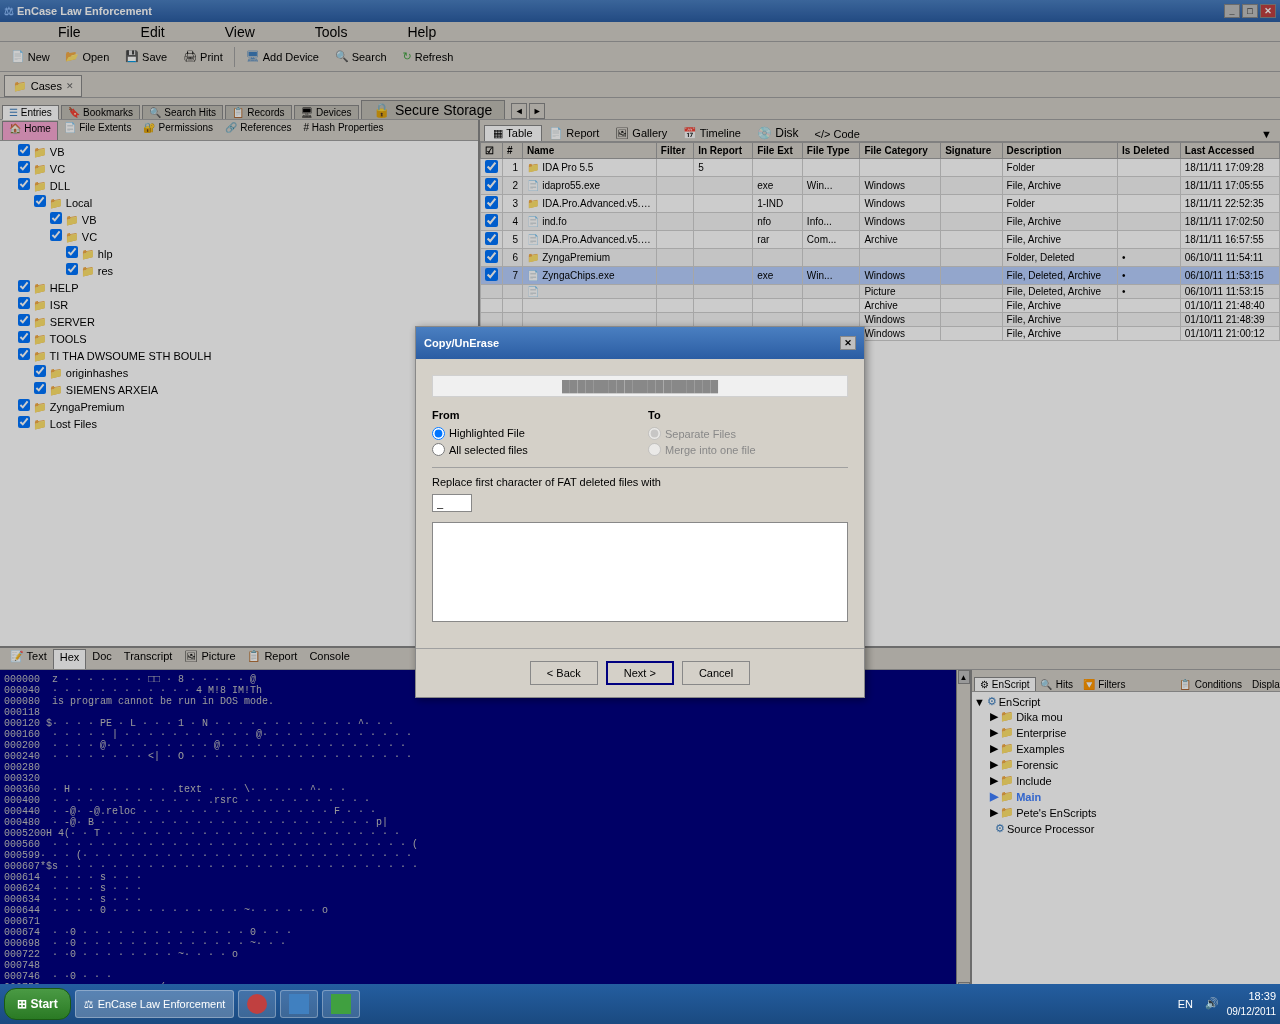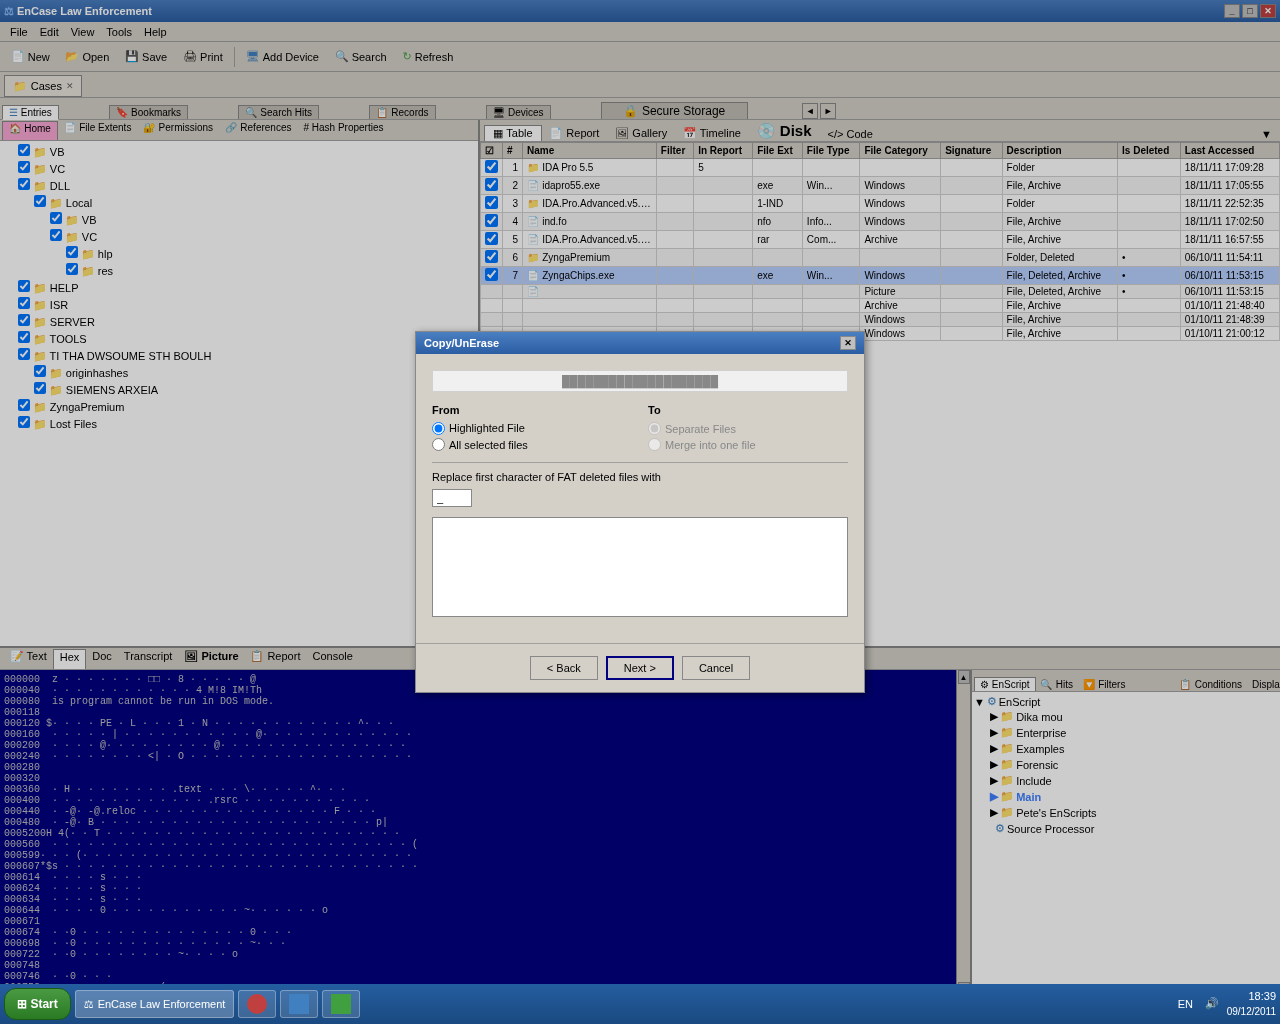--- a/index.html
+++ b/index.html
@@ -6,21 +6,21 @@
     body { font-family: 'Segoe UI', Tahoma, Arial, sans-serif; font-size: 11px; background: #d4d0c8; overflow: hidden; width: 1280px; height: 1024px; }
 
     
     #title-bar { background: linear-gradient(to bottom, #4a7fc1, #2b5da3); color: white; height: 22px; display: flex; align-items: center; padding: 0 4px; font-size: 11px; font-weight: bold; }
     #title-bar .title-text { flex: 1; }
     #title-bar .window-controls { display: flex; gap: 2px; }
     #title-bar .win-btn { width: 16px; height: 14px; background: #c0c0c0; border: 1px solid #888; font-size: 9px; display: flex; align-items: center; justify-content: center; cursor: pointer; color: #000; }
 
     
     #menu-bar { background: #d4d0c8; height: 20px; display: flex; align-items: center; padding: 0 4px; border-bottom: 1px solid #a0a0a0; }
-    .menu-item { padding: 2px 6px; font-size: 11px; cursor: pointer; }
+    .menu-item { padding: 2px 6px; font-size: 14px; cursor: pointer; margin-left: 48px; }
 
     
     #toolbar { background: #d4d0c8; height: 30px; display: flex; align-items: center; padding: 2px 4px; border-bottom: 1px solid #a0a0a0; gap: 2px; }
     .toolbar-btn { display: flex; align-items: center; gap: 3px; padding: 2px 6px; background: #d4d0c8; border: 1px solid transparent; cursor: pointer; font-size: 11px; height: 24px; }
     .toolbar-sep { width: 1px; background: #a0a0a0; height: 20px; margin: 0 2px; }
 
     
     #main-container { display: flex; flex-direction: column; height: calc(1024px - 22px - 20px - 30px - 30px - 28px); }
     .tab { padding: 2px 10px; background: #c0bdb5; border: 1px solid #888; border-bottom: none; font-size: 11px; cursor: pointer; margin-right: 2px; }
     .tab.active { background: white; border-bottom: 1px solid white; margin-bottom: -1px; z-index: 1; }
@@ -38,21 +38,21 @@
     .num-cell { width: 20px; text-align: right; }
     #hex-view { flex: 1; background: #000080; color: #c0c0c0; font-family: 'Courier New', monospace; font-size: 10px; padding: 4px; overflow: auto; }
     #script-tree { flex: 1; overflow: auto; padding: 2px; }
 
     
     #status-bar { background: #d4d0c8; height: 28px; display: flex; align-items: center; padding: 0 8px; border-top: 1px solid #888; font-size: 10px; }
 
     
     #dialog-overlay { position: fixed; top: 0; left: 0; width: 1280px; height: 1024px; background: rgba(0,0,0,0.2); z-index: 100; display: flex; align-items: center; justify-content: center; }
     #dialog { background: #d4d0c8; border: 1px solid #888; box-shadow: 2px 2px 8px rgba(0,0,0,0.4); width: 450px; }
-    #dialog-title { background: linear-gradient(to bottom, #4a7fc1, #2b5da3); color: white; height: 22px; display: flex; align-items: center; padding: 0 8px; font-size: 11px; font-weight: bold; }
+    #dialog-title { background: linear-gradient(to bottom, #4a7fc1, #2b5da3); color: white; height: 32px; display: flex; align-items: center; padding: 0 8px; font-size: 11px; font-weight: bold; }
     #dialog-title .dlg-close { margin-left: auto; width: 16px; height: 14px; background: #c0c0c0; border: 1px solid #888; font-size: 9px; display: flex; align-items: center; justify-content: center; cursor: pointer; color: #000; }
     #dialog-body { padding: 16px; }
     #dialog-buttons { display: flex; justify-content: center; gap: 8px; padding: 12px; border-top: 1px solid #a0a0a0; }
     .dlg-btn { padding: 4px 16px; border: 1px solid #888; background: #d4d0c8; font-size: 11px; cursor: pointer; min-width: 60px; }
     .dlg-btn.default { border: 2px solid #000080; }
 
     
     .icon { display: inline-block; margin-right: 3px; font-style: normal; }
 
     
@@ -122,37 +122,37 @@
 <div style="background:#d4d0c8; display:flex; align-items:flex-end; padding:2px 4px 0; border-bottom:1px solid #a0a0a0; height:26px;">
   <div class="cases-tab">
     <span style="color:#4080c0;">📁</span>
     <span>Cases</span>
     <span class="cases-tab-x">✕</span>
   </div>
 </div>
 
 <div id="main-container" style="height:calc(1024px - 22px - 20px - 30px - 26px - 28px); display:flex; flex-direction:column;">
 
-  <div style="display:flex; background:#d4d0c8; border-bottom:1px solid #a0a0a0; height:22px; align-items:flex-end; padding:1px 2px 0;gap:48px;">
+  <div style="display:flex; background:#d4d0c8; border-bottom:1px solid #a0a0a0; height:22px; align-items:flex-end; padding:1px 2px 0;">
     <div class="tab active" style="font-size:10px; padding:1px 6px;">
       <span style="color:#4080c0;">☰</span> Entries
     </div>
     <div class="tab" style="font-size:10px; padding:1px 6px;">
       <span>🔖</span> Bookmarks
     </div>
     <div class="tab" style="font-size:10px; padding:1px 6px;">
       <span>🔍</span> <span>Search Hits</span>
     </div>
     <div class="tab" style="font-size:10px; padding:1px 6px;">
       <span>📋</span> <span>Records</span>
     </div>
     <div class="tab" style="font-size:10px; padding:1px 6px;">
       <span>🖥</span> Devices
     </div>
-    <div class="tab" style="font-size:12px; padding:1px 22px;">
+    <div class="tab" style="font-size:14px; padding:1px 12px;">
       <span>🔒</span> Secure Storage
     </div>
     <div style="margin-left:4px; display:flex; gap:2px;">
       <button style="font-size:9px; width:16px; height:16px; padding:0; background:#d4d0c8; border:1px solid #888; cursor:pointer;">◄</button>
       <button style="font-size:9px; width:16px; height:16px; padding:0; background:#d4d0c8; border:1px solid #888; cursor:pointer;">►</button>
     </div>
   </div>
 
   <div style="display:flex; flex:1; overflow:hidden;">
 
@@ -205,21 +205,21 @@
         </div>
         <div style="padding:1px 8px; font-size:11px; cursor:pointer;">
           <span>📄</span> Report
         </div>
         <div style="padding:1px 8px; font-size:11px; cursor:pointer;">
           <span>🖼</span> Gallery
         </div>
         <div style="padding:1px 8px; font-size:11px; cursor:pointer;">
           <span>📅</span> Timeline
         </div>
-        <div style="padding:1px 8px; font-size:15px; cursor:pointer;font-weight:bold;">
+        <div style="padding:1px 8px; font-size:12px; cursor:pointer;">
           <span>💿</span> Disk
         </div>
         <div style="padding:1px 8px; font-size:11px; cursor:pointer;">
           <span>&lt;/&gt;</span> Code
         </div>
         <div style="margin-left:auto; cursor:pointer; font-size:11px; padding:1px 4px;">▼</div>
       </div>
 
       <div style="flex:1; overflow:auto; background:white;">
         <table id="file-table">
@@ -400,21 +400,21 @@
     </div>
   </div>
 
   <div style="height:350px; display:flex; flex-direction:column; border-top:2px solid #888;">
 
     <div style="background:#d4d0c8; display:flex; padding:1px 4px 0; border-bottom:1px solid #a0a0a0; height:22px;">
       <div style="padding:1px 6px; font-size:11px; cursor:pointer;">📝 Text</div>
       <div style="padding:1px 6px; font-size:11px; cursor:pointer; background:white; border:1px solid #888; border-bottom:none;">Hex</div>
       <div style="padding:1px 6px; font-size:11px; cursor:pointer;">Doc</div>
       <div style="padding:1px 6px; font-size:11px; cursor:pointer;">Transcript</div>
-      <div style="padding:1px 6px; font-size:11px; cursor:pointer;font-weight:bold;">🖼 Picture</div>
+      <div style="padding:1px 6px; font-size:11px; cursor:pointer;">🖼 Picture</div>
       <div style="padding:1px 6px; font-size:11px; cursor:pointer;">📋 Report</div>
       <div style="padding:1px 6px; font-size:11px; cursor:pointer;">Console</div>
     </div>
 
     <div style="display:flex; flex:1; overflow:hidden;">
 
       <div id="hex-view" style="flex:1; background:#000080; color:#c0c0c0; font-family:'Courier New',monospace; font-size:10px; padding:4px; overflow:auto; white-space:pre;">000000  z · · · · · · · □□ · 8 · · · · · @
 000040  · · · · · · · · · · · · 4 M!8 IM!Th
 000080  is program cannot be run in DOS mode.
 000118

